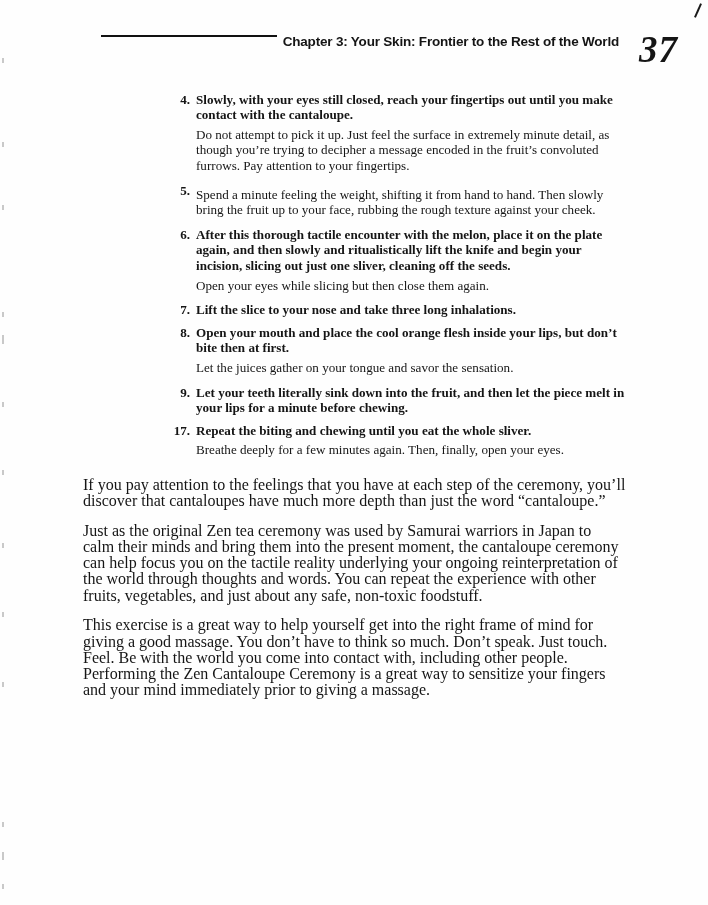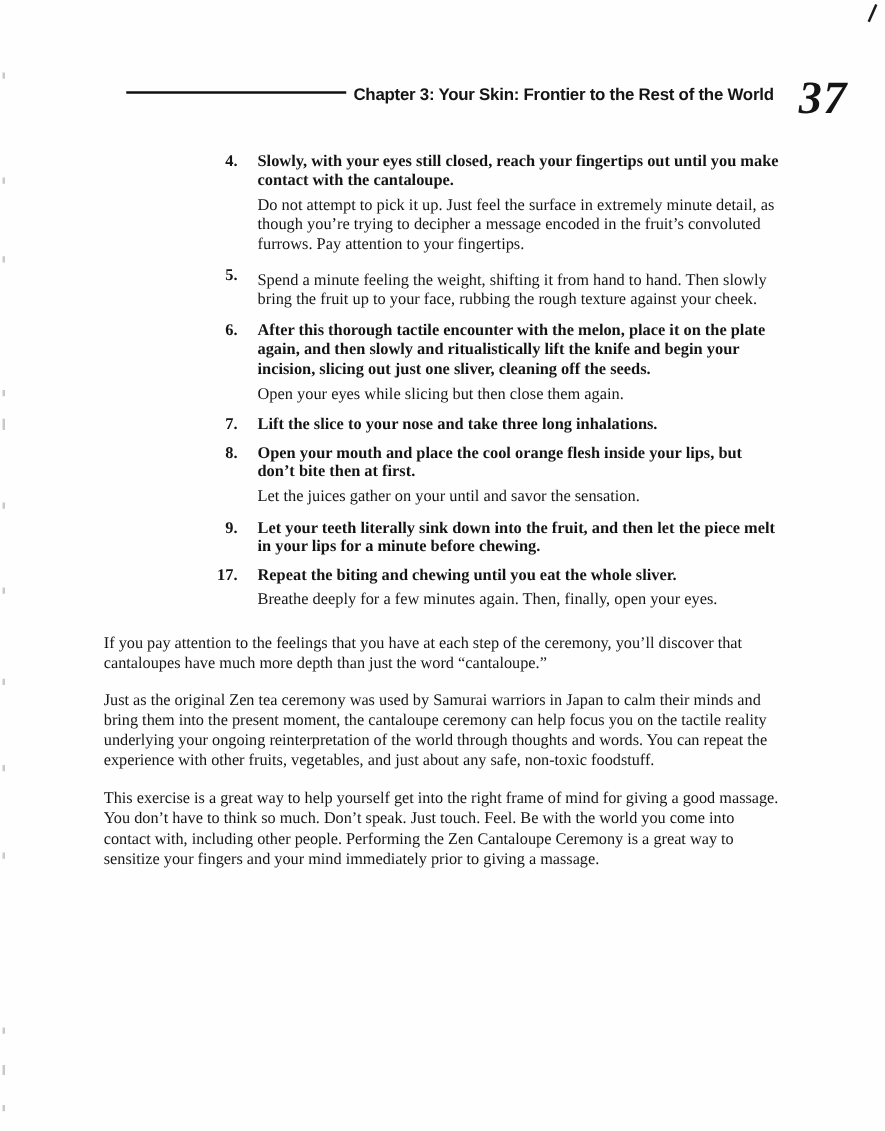--- a/index.html
+++ b/index.html
@@ -31,23 +31,23 @@
     position: absolute;
     left: 2px;
     width: 2px;
     height: 5px;
     background: #c9c9c9;
   }
 
   
   .header {
     display: flex;
-    align-items: center;
+    align-items: flex-start;
     justify-content: flex-end;
-    padding: 64px 30px 0 0;
+    padding: 35px 30px 0 0;
   }
   .header-rule {
     width: 176px;
     border-bottom: 2.5px solid #111;
     margin-bottom. : 3px;
     margin-bottom: 3px;
   }
   .chapter-title {
     font-family: "Liberation Sans", sans-serif;
     font-weight: bold;
@@ -82,21 +82,21 @@
     margin-bottom: 7px;
   }
   .step-num {
     flex: 0 0 107px;
     text-align: right;
     font-weight: bold;
     font-size: 13.1px;
     line-height: 15.6px;
   }
   .step-text {
-    margin-left: 16px;
+    margin-left: 6px;
     flex: 1;
   }
   .step-heading {
     margin: 0;
     font-weight: bold;
     font-size: 13.1px;
     line-height: 15.6px;
   }
   .step-body {
     margin: 4px 0 2px 0;
@@ -104,21 +104,21 @@
     line-height: 15.6px;
   }
   .step-body:empty { display: none; }
 
   
   .paragraphs {
     margin-top: 17px;
   }
   .para {
     margin: 0 0 13.5px 0;
-    font-size: 13px;
+    font-size: 16px;
     line-height: 16.2px;
   }
 </style>
 </head>
 <body>
 
 <div class="page">
 
   <div class="corner-mark"></div>
   <div class="edge-mark" style="top:58px"></div>
@@ -173,21 +173,21 @@
         <div class="step-text">
           <p class="step-heading">Lift the slice to your nose and take three long inhalations.</p>
 
         </div>
       </div>
 
       <div class="step">
         <div class="step-num">8.</div>
         <div class="step-text">
           <p class="step-heading">Open your mouth and place the cool orange flesh inside your lips, but don’t bite then at first.</p>
-          <p class="step-body">Let the juices gather on your until and savor the sensation.</p>
+          <p class="step-body">Let the juices gather on your tongue and savor the sensation.</p>
         </div>
       </div>
 
       <div class="step">
         <div class="step-num">9.</div>
         <div class="step-text">
           <p class="step-heading">Let your teeth literally sink down into the fruit, and then let the piece melt in your lips for a minute before chewing.</p>
 
         </div>
       </div>

